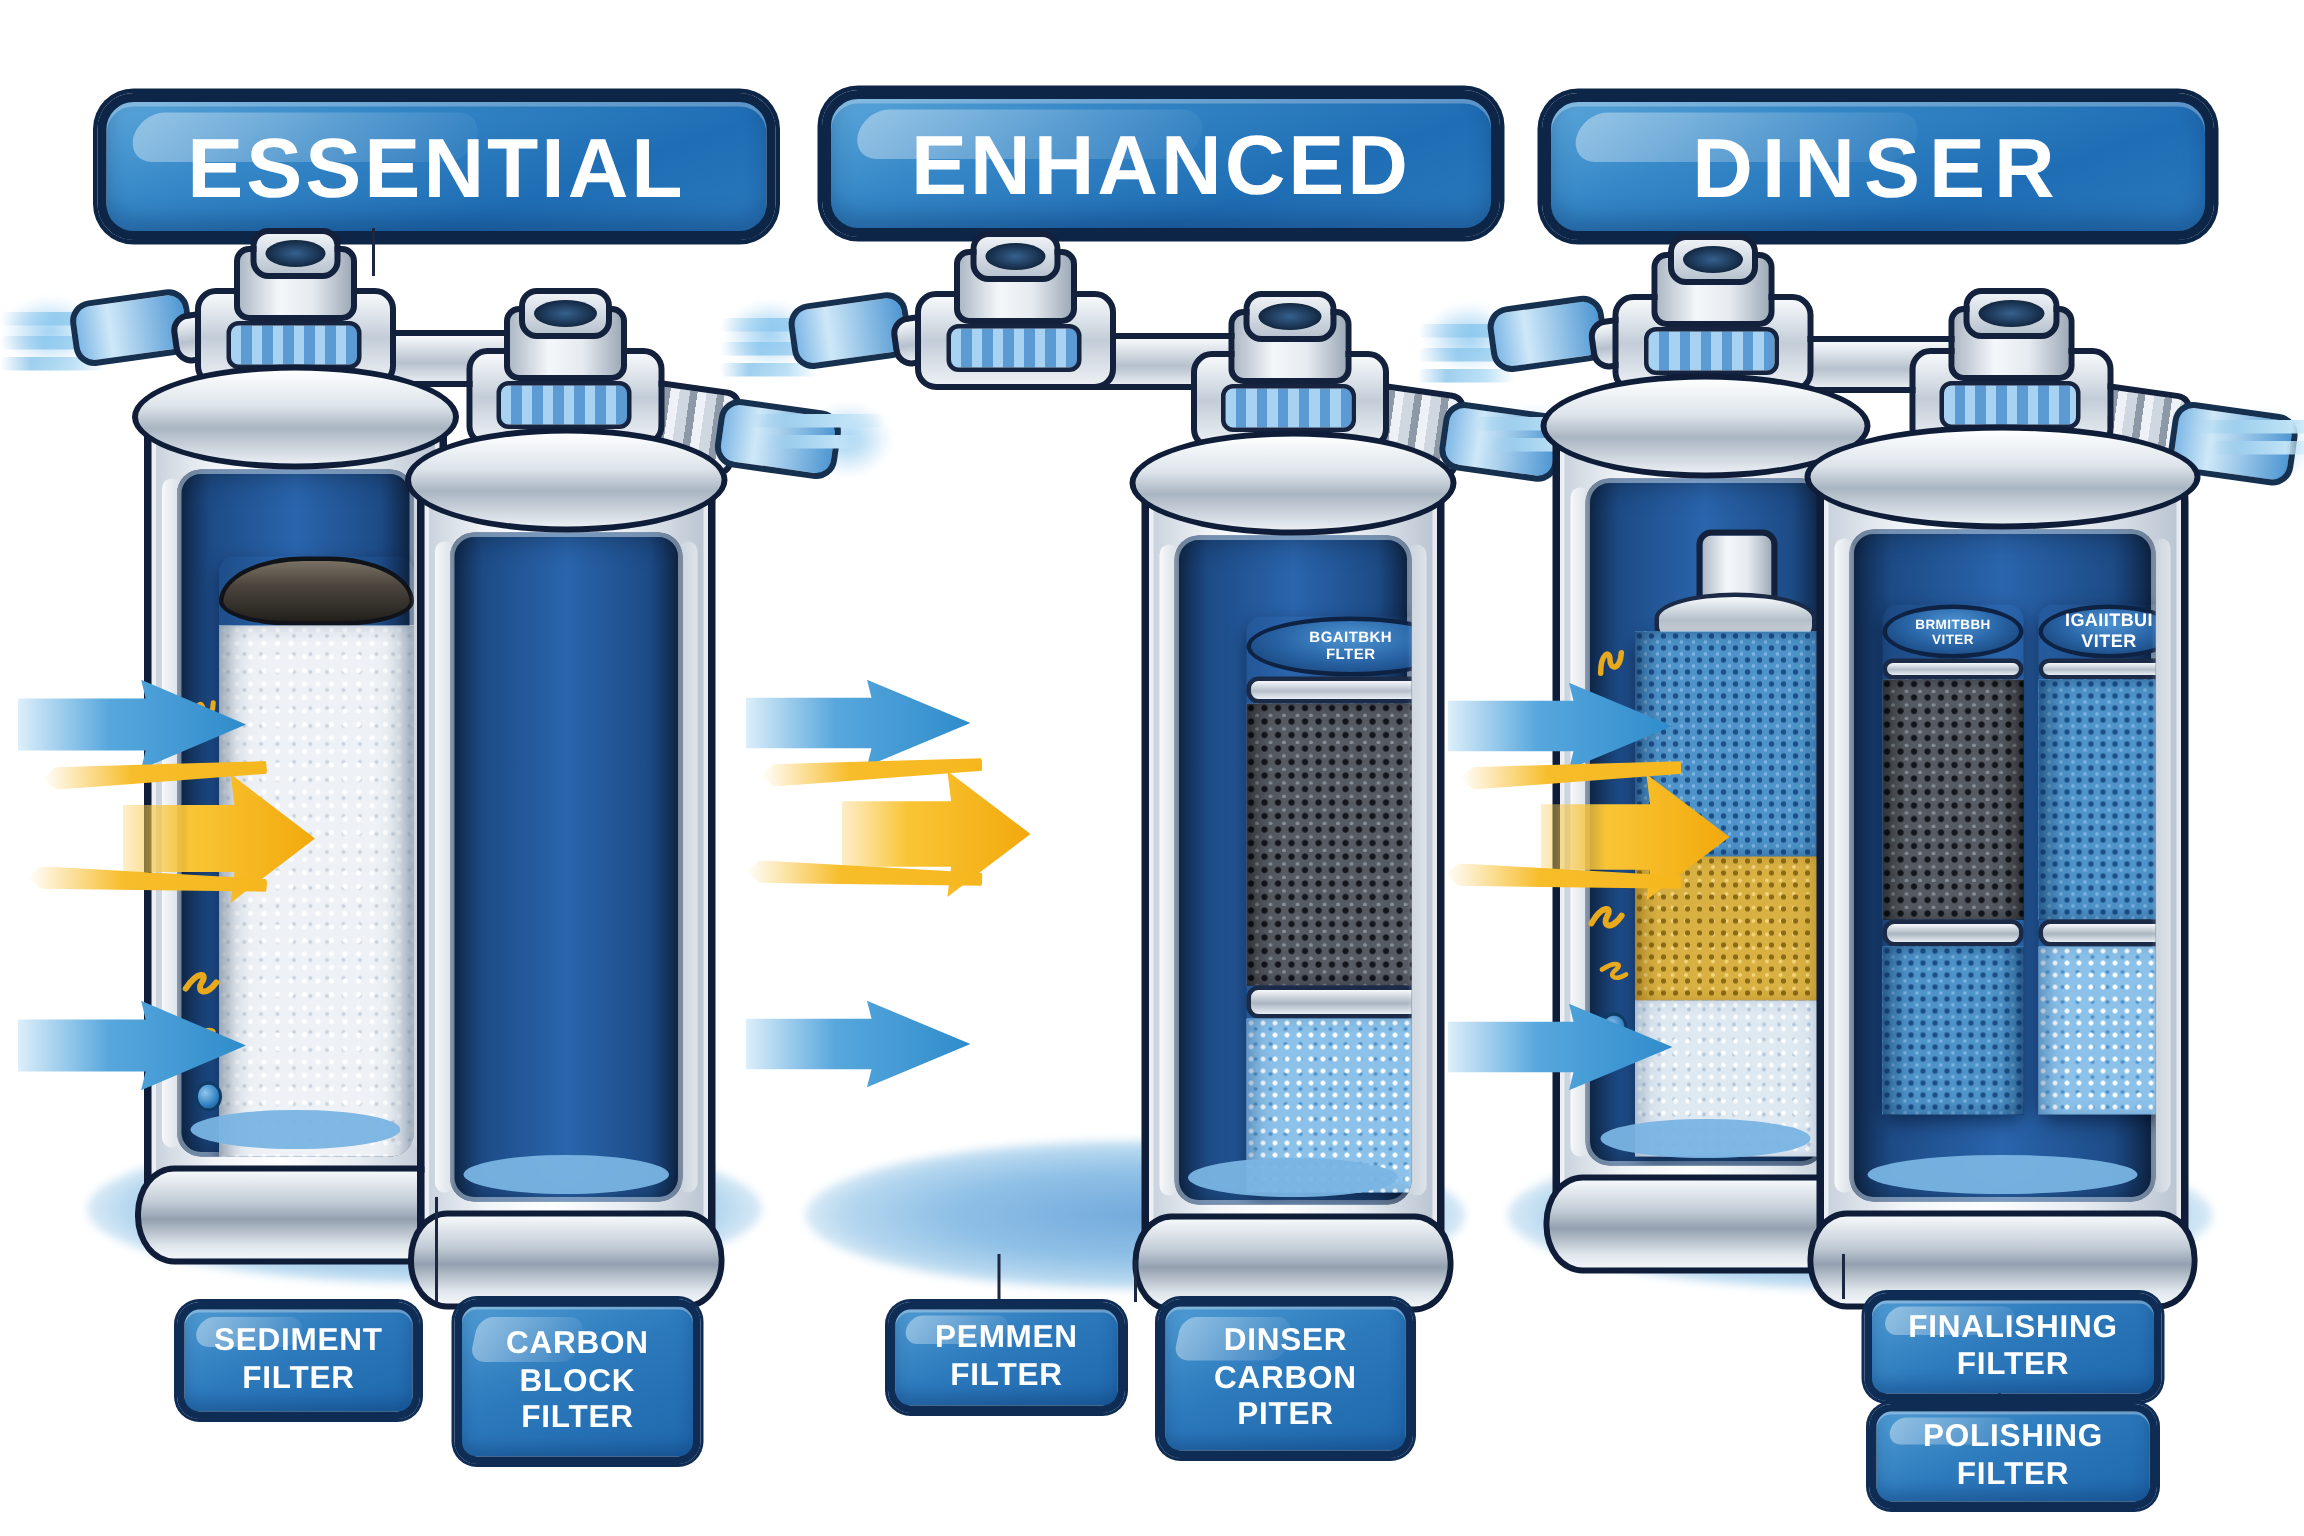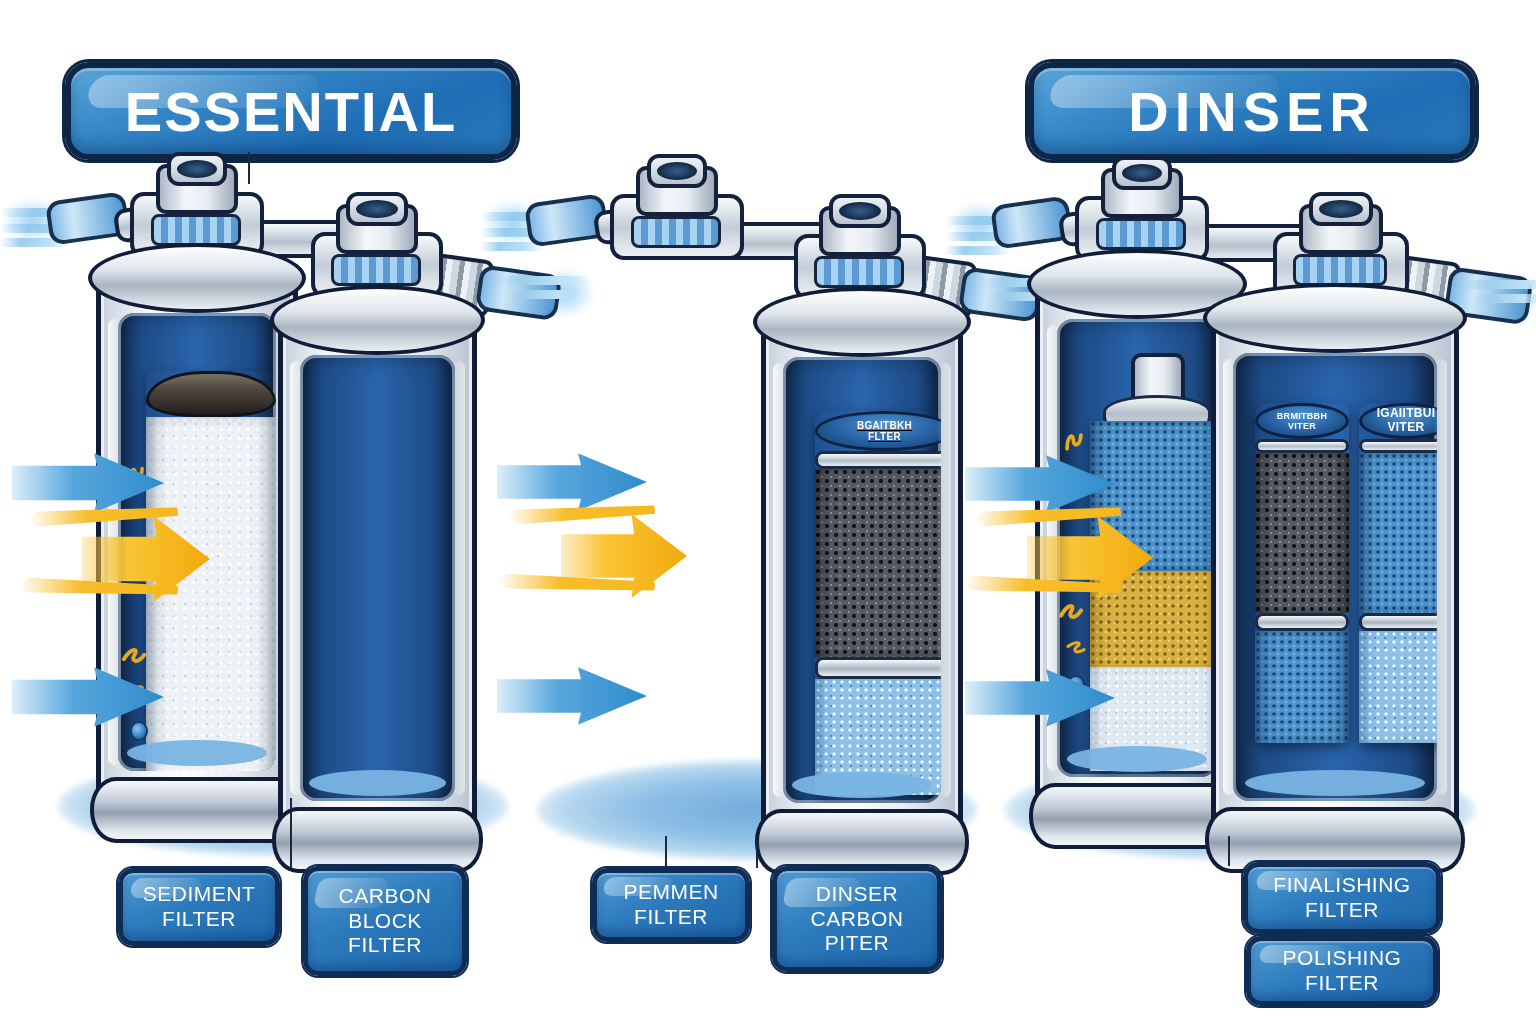--- a/index.html
+++ b/index.html
@@ -13,21 +13,21 @@
     display:flex;align-items:center;justify-content:center;
     color:#fff;font-weight:bold;font-size:56px;letter-spacing:2px;}
   .banner::before{content:"";position:absolute;left:4%;top:8%;width:52%;height:38%;
     background:linear-gradient(100deg,rgba(255,255,255,.38),rgba(255,255,255,.04));
     border-radius:18px;transform:skewX(-14deg);}
 
   
   .lbl{position:absolute;border-radius:15px;
     background:linear-gradient(155deg,#4f9cd4 0%,#2c79bc 45%,#1e67ab 100%);
     border:5px solid #0f2c55;box-shadow:0 0 0 2px #0f2c55, inset 0 2px 0 rgba(255,255,255,.3), inset 0 -6px 10px rgba(0,25,70,.25);
-    color:#fff;font-weight:normal;font-size:21px;line-height:1.18;letter-spacing:.5px;
+    color:#fff;font-weight:bold;font-size:21px;line-height:1.18;letter-spacing:.5px;
     display:flex;align-items:center;justify-content:center;text-align:center;white-space:pre-line;}
   .lbl::before{content:"";position:absolute;left:5%;top:7%;width:46%;height:30%;
     background:linear-gradient(100deg,rgba(255,255,255,.4),rgba(255,255,255,.05));
     border-radius:10px;transform:skewX(-12deg);}
 
   .cline{position:absolute;width:2px;background:#1c2742;}
 
   
   .unit{position:absolute;}
   .shadow{position:absolute;border-radius:50%;filter:blur(3px);
@@ -136,20 +136,23 @@
   <symbol id="sym-curl" viewBox="0 0 24 24">
     <path d="M4 16 C 8 4, 14 4, 12 10 C 10 16, 16 18, 20 8" fill="none" stroke="currentColor" stroke-width="3.4" stroke-linecap="round"></path>
   </symbol>
 </svg>
 
 <div id="canvas">
 
   <div class="banner" style="left:65px;top:62px;width:440px;text-align:right;">
       <span>ESSENTIAL</span>
     </div>
+  <div class="banner" style="left:548px;top:60px;width:440px;">
+      <span>ENHANCED</span>
+    </div>
   <div class="banner" style="left:1028px;top:62px;width:436px;letter-spacing:6px;">
       <span>DINSER</span>
     </div>
   <div class="cline" style="left:248px;top:152px;height:32px;"></div>
 
   <div class="unit" style="left:30px;top:168px;width:505px;height:700px;">
     <div class="shadow" style="left:28px;top:588px;width:450px;height:100px;"></div>
 
     <div class="streak" style="left:-30px;top:40px;width:120px;"></div>
     <div class="streak" style="left:-30px;top:56px;width:95px;"></div>
@@ -243,21 +246,21 @@
     <div class="tier" style="left:279px;top:66px;width:124px;height:58px;"></div>
     <div class="neck" style="left:304px;top:38px;width:74px;height:42px;"></div>
     <div class="port" style="left:314px;top:26px;width:54px;height:26px;">
         <div class="hole"></div>
       </div>
     <div class="window" style="left:299px;top:88px;width:84px;height:26px;"></div>
 
 
     <div class="housing" style="left:246px;top:132px;width:192px;height:554px;">
       <div class="cavity">
-        <div class="cart" style="left:32px;top:54px;width:139px;text-decoration:underline;">
+        <div class="cart" style="left:48px;top:54px;width:139px;">
           <div class="sec disc" style="height:40px;">BGAITBKH
 FLTER</div>
           <div class="sec band" style="height:18px;"></div>
           <div class="sec meshdark" style="height:188px;"></div>
           <div class="sec ring" style="height:22px;"></div>
           <div class="sec meshlight" style="height:116px;"></div>
         </div>
         <div class="floor"></div>
       </div>
       <div class="glassL"></div>

